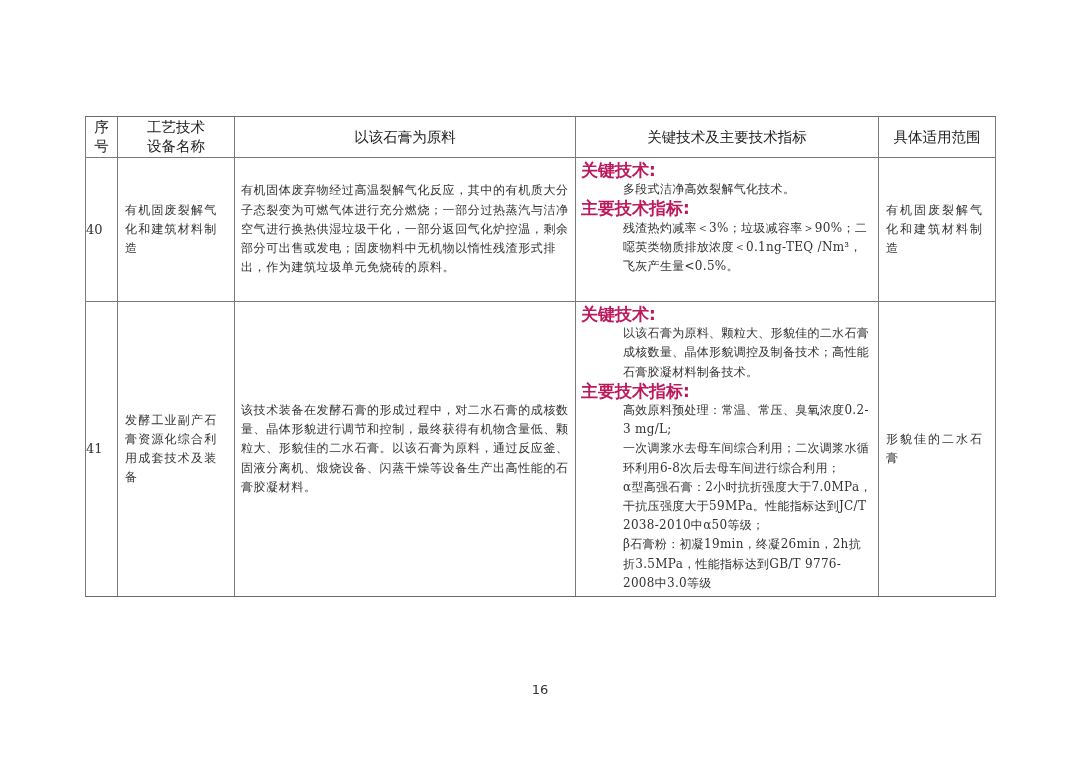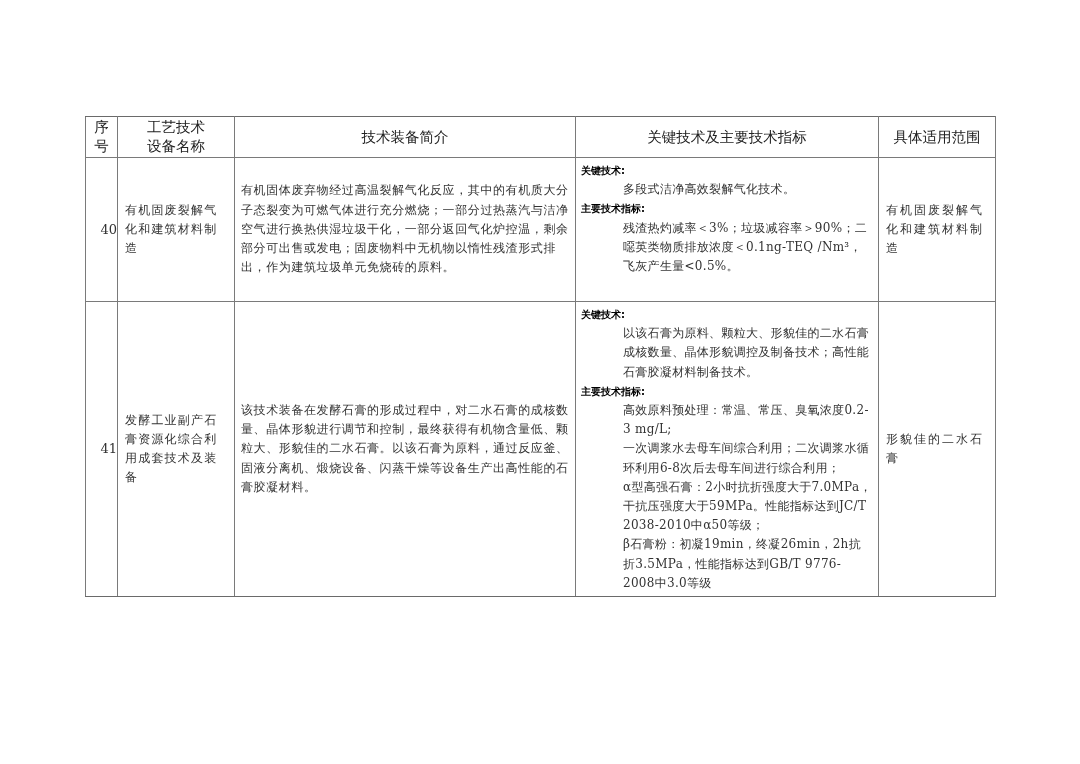--- a/index.html
+++ b/index.html
@@ -44,30 +44,30 @@
     line-height: 19px;
     color: #222;
     text-align: center;
     height: 40px;
   }
   td {
     font-size: 12px;
     line-height: 19.2px;
     color: #333;
   }
-  .c-num { text-align: right; font-size: 13px; }
+  .c-num { text-align: left; font-size: 13px; }
   .c-name { padding: 0 6px 0 7px !important; letter-spacing: 1.2px; }
   .c-desc { padding: 0 6px 0 6px !important; letter-spacing: 0.6px; }
   .c-key { padding: 3px 6px 3px 5px !important; letter-spacing: 0.3px; vertical-align: top !important; }
   .c-scope { padding: 0 6px 0 7px !important; letter-spacing: 2px; margin-left: 20px; }
   .bold-label {
     font-family: "DejaVu Sans", "Liberation Sans", sans-serif;
     font-weight: bold;
-    font-size: 10px;
-    color: #000000;
+    font-size: 17px;
+    color: #be185d;
     letter-spacing: 0;
   }
   .line { display: block; }
   .desc-block { display: block; margin-left: 42px; }
   .page-number {
     position: absolute;
     left: 0;
     width: 1080px;
     top: 682px;
     text-align: center;
@@ -91,21 +91,21 @@
     <tbody>
         <tr>
       <th>
         <span class="line">序</span>
         <span class="line">号</span>
       </th>
       <th>
         <span class="line">工艺技术</span>
         <span class="line">设备名称</span>
       </th>
-      <th>技术装备简介</th>
+      <th>以该石膏为原料</th>
       <th>关键技术及主要技术指标</th>
       <th>具体适用范围</th>
     </tr>
 
     <tr style="height:144px">
       <td class="c-num">40</td>
       <td class="c-name">有机固废裂解气化和建筑材料制造</td>
       <td class="c-desc">有机固体废弃物经过高温裂解气化反应，其中的有机质大分子态裂变为可燃气体进行充分燃烧；一部分过热蒸汽与洁净空气进行换热供湿垃圾干化，一部分返回气化炉控温，剩余部分可出售或发电；固废物料中无机物以惰性残渣形式排出，作为建筑垃圾单元免烧砖的原料。</td>
       <td class="c-key">
         <span class="line bold-label">关键技术:</span>
@@ -127,13 +127,14 @@
         <span class="desc-block">高效原料预处理：常温、常压、臭氧浓度0.2-3 mg/L;</span>
         <span class="desc-block">一次调浆水去母车间综合利用；二次调浆水循环利用6-8次后去母车间进行综合利用；</span>
         <span class="desc-block">α型高强石膏：2小时抗折强度大于7.0MPa，干抗压强度大于59MPa。性能指标达到JC/T 2038-2010中α50等级；</span>
         <span class="desc-block">β石膏粉：初凝19min，终凝26min，2h抗折3.5MPa，性能指标达到GB/T 9776-2008中3.0等级</span>
       </td>
       <td class="c-scope">形貌佳的二水石膏</td>
     </tr>
   </tbody>
     </table>
 
+  <div class="page-number">16</div>
 </div>
 
 </body></html>

